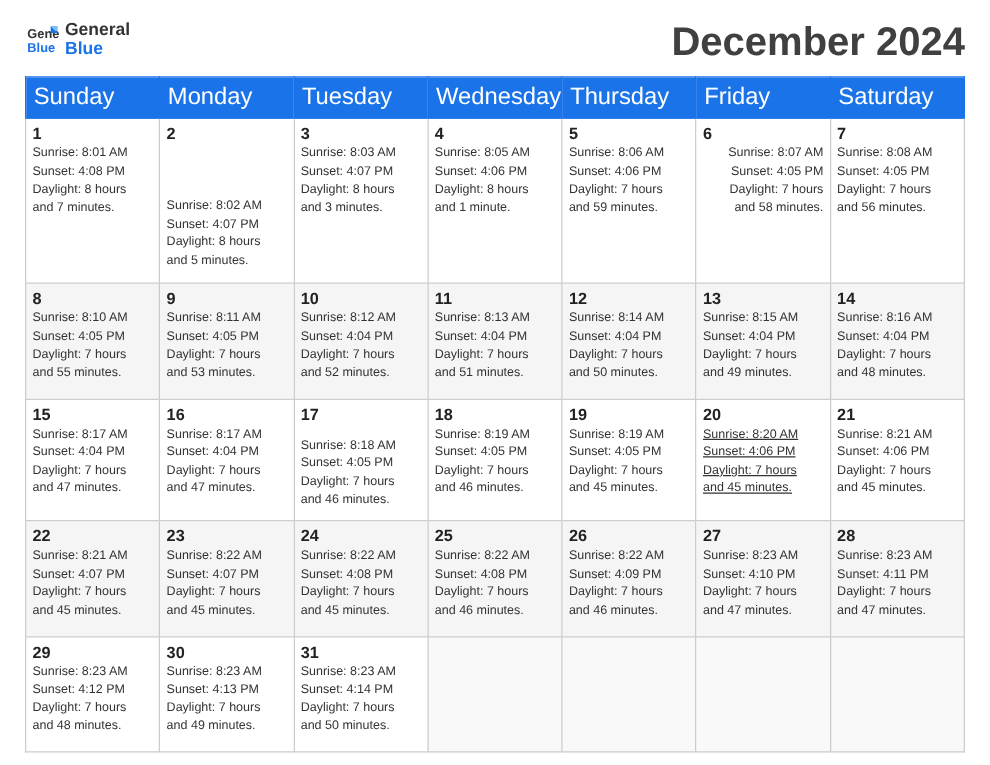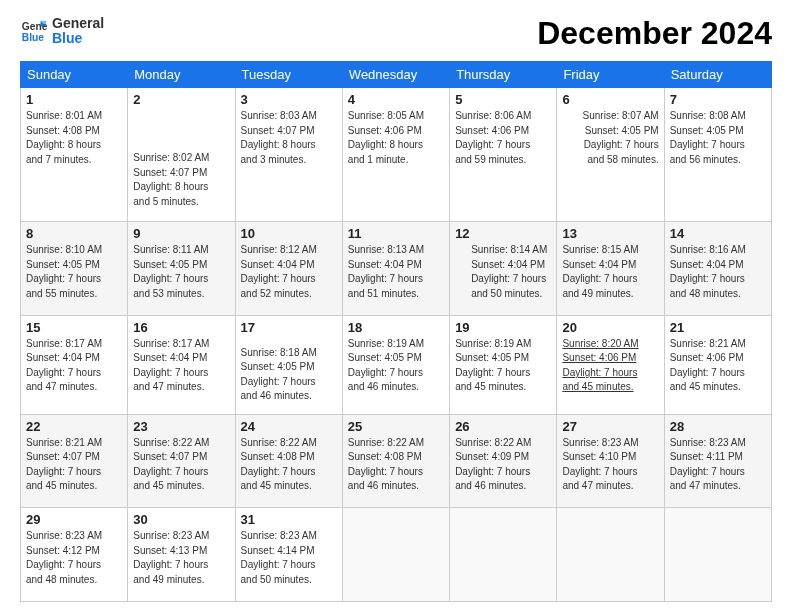--- a/index.html
+++ b/index.html
@@ -31,40 +31,40 @@
     .logo-icon {
       width: 28px;
       height: 28px;
     }
     .title-block {
       text-align: right;
     }
     .month-title {
       font-size: 32px;
       font-weight: bold;
-      color: #000000;
+      color: #404040;
       line-height: 1.1;
     }
     .location {
       font-size: 14px;
       color: #555;
     }
     .calendar {
       flex: 1;
       border: 1px solid #ccc;
       border-collapse: collapse;
       width: 100%;
       table-layout: fixed;
     }
     .calendar th {
       background: #1a73e8;
       color: #fff;
       text-align: left;
       padding: 5px 6px;
-      font-size: 13px;
+      font-size: 19px;
       font-weight: normal;
       border: 1px solid #1a73e8;
     }
     .calendar td {
       vertical-align: top;
       border: 1px solid #ccc;
       padding: 4px 5px;
       font-size: 9.5px;
       color: #333;
       background: #fff;
@@ -199,21 +199,21 @@
           </td>
           <td>
             <span class="day-num">11</span>
             <div class="day-info" style="white-space: pre-line;">Sunrise: 8:13 AM
 Sunset: 4:04 PM
 Daylight: 7 hours
 and 51 minutes.</div>
           </td>
           <td>
             <span class="day-num">12</span>
-            <div class="day-info" style="white-space: pre-line; margin-left: 16px;">Sunrise: 8:14 AM
+            <div class="day-info" style="white-space: pre-line;">Sunrise: 8:14 AM
 Sunset: 4:04 PM
 Daylight: 7 hours
 and 50 minutes.</div>
           </td>
           <td>
             <span class="day-num">13</span>
             <div class="day-info" style="white-space: pre-line;">Sunrise: 8:15 AM
 Sunset: 4:04 PM
 Daylight: 7 hours
 and 49 minutes.</div>

